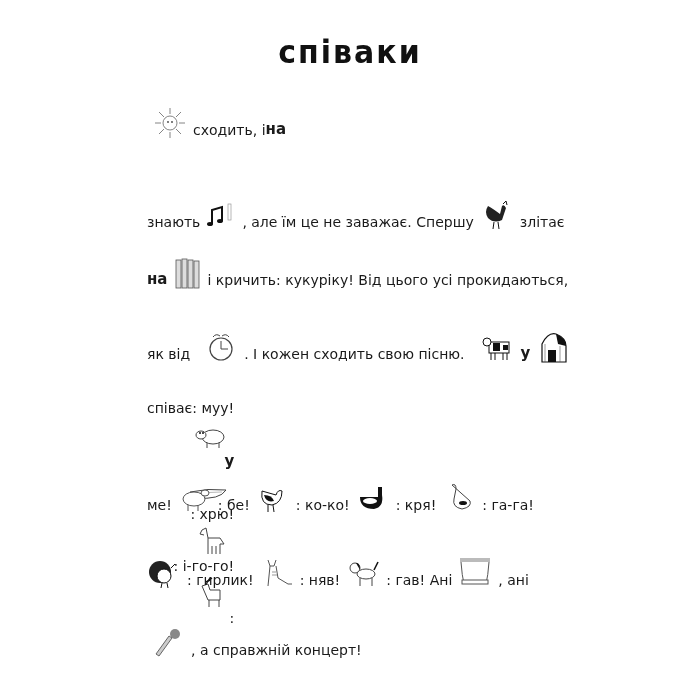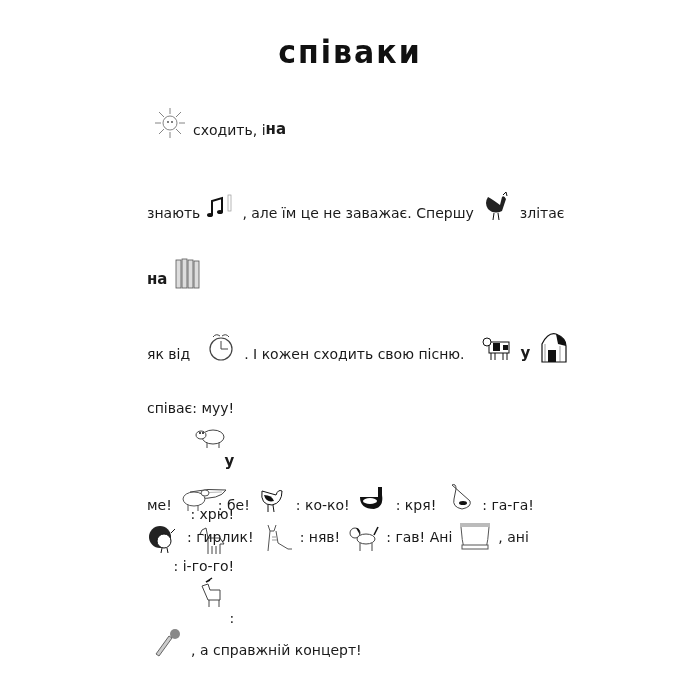--- a/index.html
+++ b/index.html
@@ -33,21 +33,21 @@
           <line x1="28" y1="6" x2="23" y2="11"></line>
           <line x1="6" y1="28" x2="11" y2="23"></line>
         </g>
         <circle cx="15" cy="16" r="0.9" fill="#444"></circle>
         <circle cx="19" cy="16" r="0.9" fill="#444"></circle>
       </svg></span>
   <span class="t">сходить, і</span>
   <span class="t bold">на</span>
 </div>
 
-<div class="line" style="top:183px;justify-content:space-between;">
+<div class="line" style="top:192px;justify-content:space-between;">
   <span class="t">знають</span>
   <span class="ic" style="width:30px"><svg viewBox="0 0 30 34">
         <path d="M6 26 V12 L16 9 V23" stroke="#111" stroke-width="2" fill="none"></path>
         <ellipse cx="4" cy="26" rx="3" ry="2" fill="#111"></ellipse>
         <ellipse cx="14" cy="23" rx="3" ry="2" fill="#111"></ellipse>
         <rect x="22" y="6" width="3" height="16" fill="none" stroke="#999" stroke-width="0.7"></rect>
       </svg></span>
   <span class="t">, але їм це не заважає. Спершу</span>
   <span class="ic"><svg viewBox="0 0 34 34">
         <path d="M8 8 Q4 14 8 20 Q14 26 22 22 L26 10 Q24 6 22 8 L20 16 Q12 10 8 8Z" fill="#222"></path>
@@ -61,20 +61,21 @@
 <div class="line" style="top:250px;">
   <span class="t bold" style="margin-left:0">на</span>
   <span class="ic" style="width:28px"><svg viewBox="0 0 28 34">
         <g fill="#ddd" stroke="#555" stroke-width="0.8">
           <rect x="2" y="4" width="5" height="28"></rect>
           <rect x="8" y="3" width="5" height="29"></rect>
           <rect x="14" y="4" width="5" height="28"></rect>
           <rect x="20" y="5" width="5" height="27"></rect>
         </g>
       </svg></span>
+  <span class="t">і кричить: кукуріку! Від цього усі прокидаються,</span>
 </div>
 
 <div class="line" style="top:324px;">
   <span class="t">як від</span>
   <span class="ic" style="margin-left:14px"><svg viewBox="0 0 34 34">
         <circle cx="17" cy="19" r="11" fill="none" stroke="#444" stroke-width="1.2"></circle>
         <line x1="17" y1="19" x2="17" y2="11" stroke="#444"></line>
         <line x1="17" y1="19" x2="24" y2="19" stroke="#444"></line>
         <path d="M9 7 Q12 3 16 6 M18 6 Q22 3 25 7" stroke="#444" fill="none"></path>
       </svg></span>
@@ -162,21 +163,21 @@
         <ellipse cx="14" cy="20" rx="7" ry="3" fill="#fff"></ellipse>
       </svg></span>
   <span class="t">: кря!</span>
   <span class="ic"><svg viewBox="0 0 34 34">
         <path d="M10 4 Q14 2 14 8 L12 18 Q10 26 20 28 Q30 26 28 20 Z" fill="#fff" stroke="#444"></path>
         <ellipse cx="21" cy="22" rx="4" ry="2" fill="#111"></ellipse>
       </svg></span>
   <span class="t">: га-га!</span>
 </div>
 
-<div class="line" style="top:518px;align-items:center;">
+<div class="line" style="top:550px;">
   <span class="ic" style="margin-left:0"><svg viewBox="0 0 34 34">
         <circle cx="13" cy="16" r="11" fill="#222"></circle>
         <circle cx="17" cy="20" r="7" fill="#fff" stroke="#111"></circle>
         <path d="M24 12 L28 8" stroke="#111"></path>
         <g stroke="#111">
           <line x1="15" y1="27" x2="14" y2="32"></line>
           <line x1="20" y1="27" x2="21" y2="32"></line>
         </g>
       </svg></span>
   <span class="t">: гирлик!</span>

